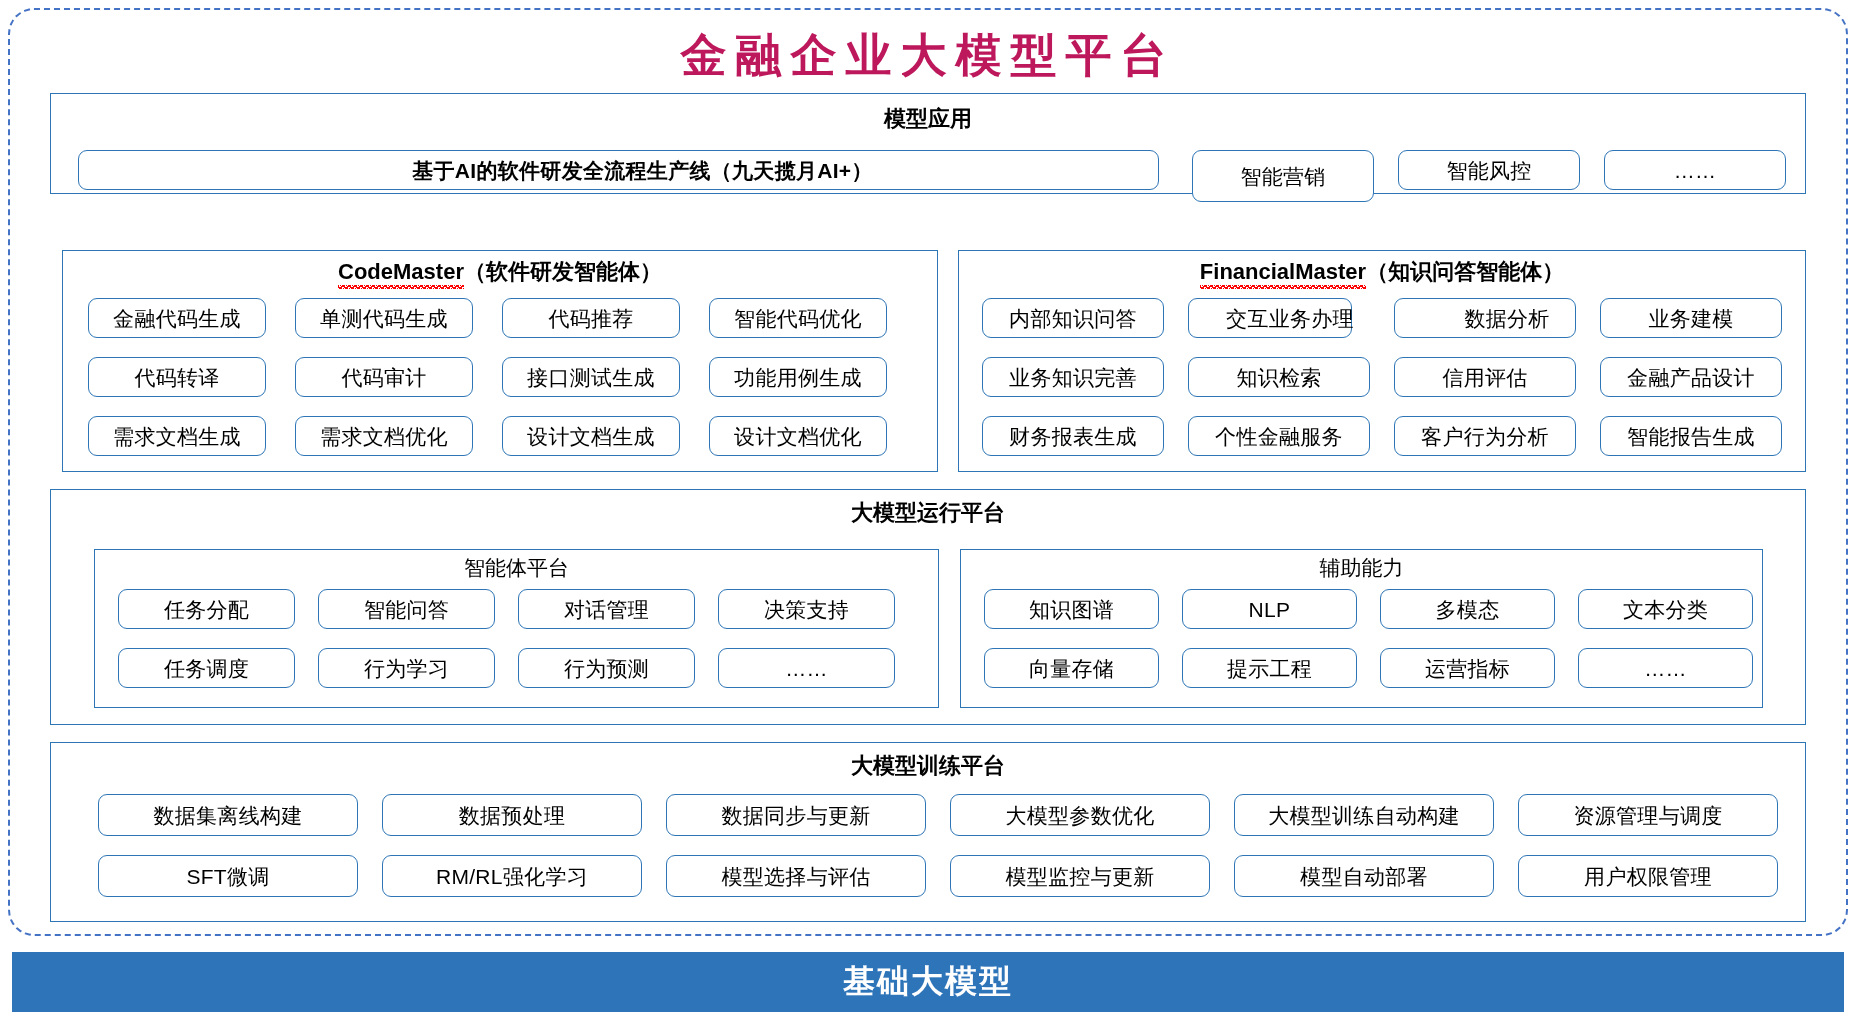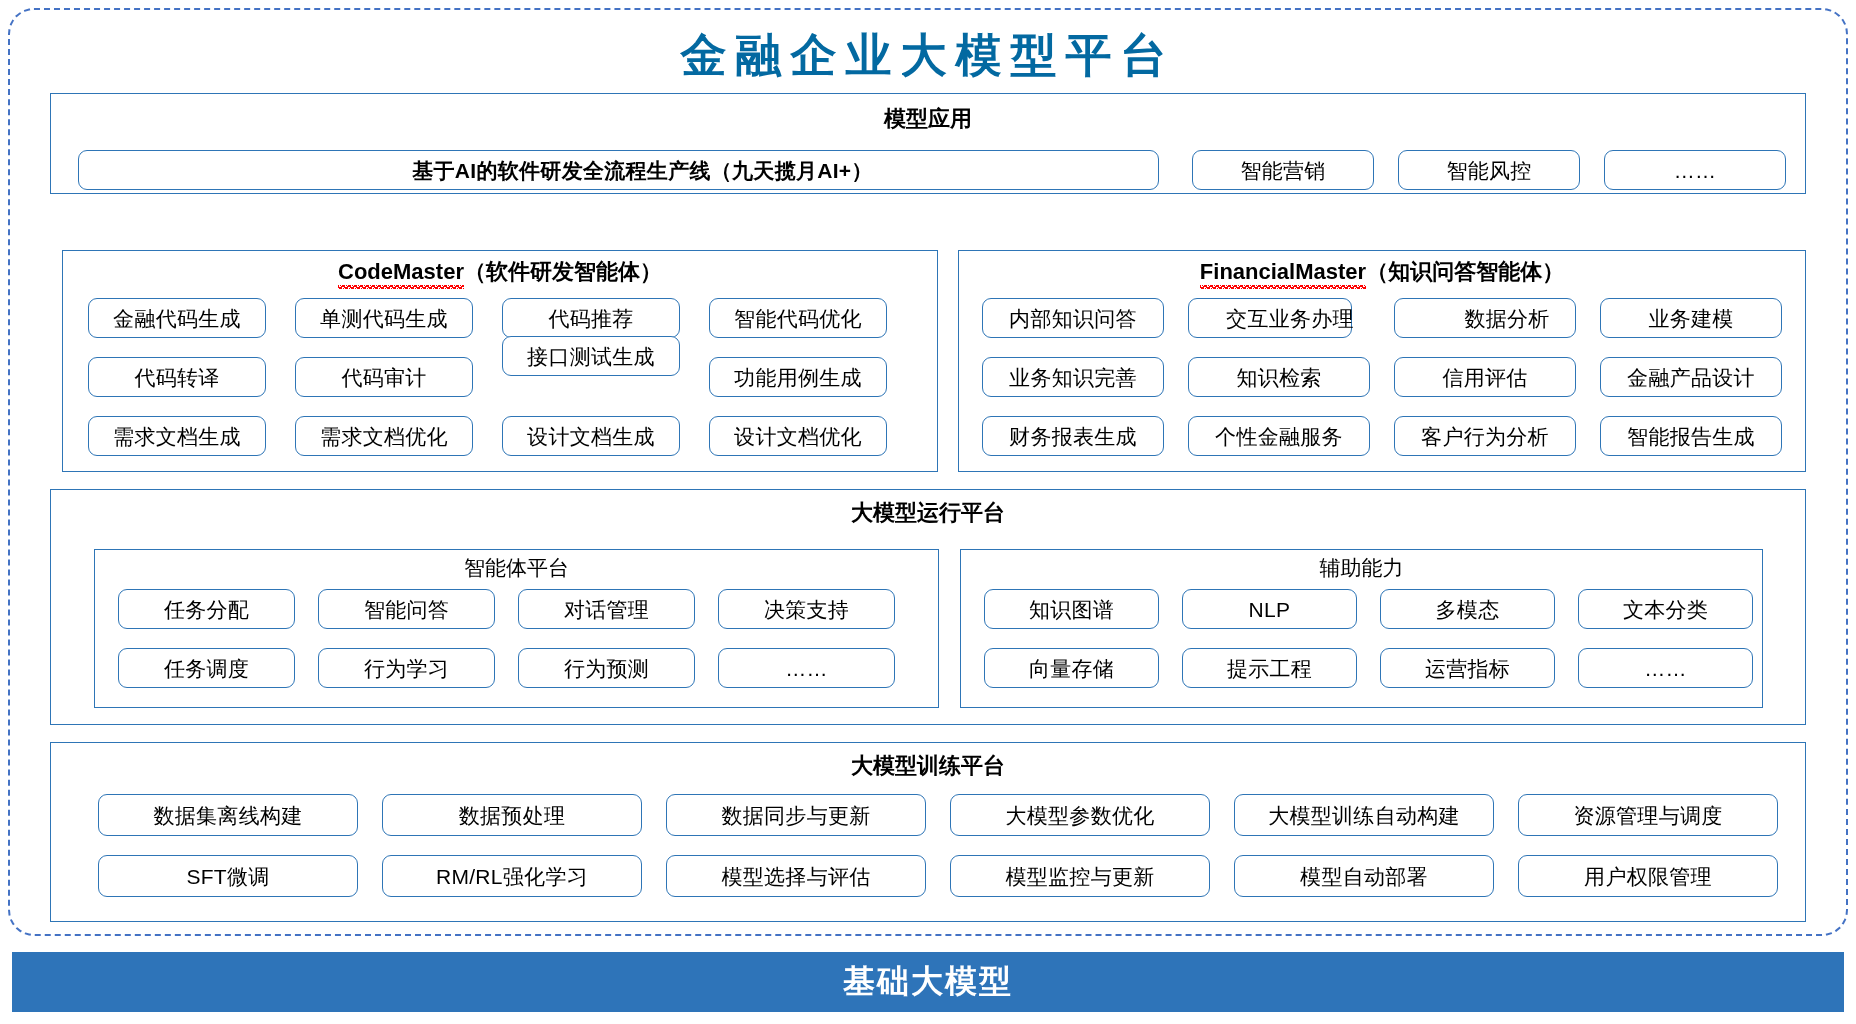--- a/index.html
+++ b/index.html
@@ -34,21 +34,21 @@
   .main-title {
     position: absolute;
     left: 0;
     top: 26px;
     width: 1856px;
     text-align: center;
     font-family: "Liberation Serif", "DejaVu Serif", serif;
     font-weight: 700;
     font-size: 46px;
     letter-spacing: 9px;
-    color: #0369a1;
+    color: #be185d;
     line-height: 60px;
     white-space: nowrap;
   }
 
   
   .panel {
     position: absolute;
     border: 1.6px solid #2E75B6;
     background: #ffffff;
   }
@@ -127,40 +127,40 @@
   <div class="outer-frame"></div>
 
   <div class="main-title">金融企业大模型平台</div>
 
   <div class="panel" style="left:50px; top:93px; width:1756px; height:101px;">
     <div class="panel-title" style="margin-top:10px;">模型应用</div>
   </div>
 
   <div class="chip bold" style="left:78px; top:150px; width:1081px; height:40px;padding-left:48px;">基于AI的软件研发全流程生产线（九天揽月AI+）</div>
 
-  <div class="chip" style="left:1192px; top:150px; width:182px; height:40px;">智能营销</div>
+  <div class="chip" style="left:1192px; top:150px; width:182px; height:52px;">智能营销</div>
 
   <div class="chip" style="left:1398px; top:150px; width:182px; height:40px;">智能风控</div>
 
   <div class="chip" style="left:1604px; top:150px; width:182px; height:40px;">……</div>
 
   <div class="panel" style="left:62px; top:250px; width:876px; height:222px;">
     <div class="panel-title" style="margin-top:6px;">
       <span class="squiggle">CodeMaster</span><span>（软件研发智能体）</span>
     </div>
   </div>
 
   <div class="chip" style="left:88px;  top:298px; width:178px; height:40px;">金融代码生成</div>
   <div class="chip" style="left:295px; top:298px; width:178px; height:40px;">单测代码生成</div>
   <div class="chip" style="left:502px; top:298px; width:178px; height:40px;">代码推荐</div>
   <div class="chip" style="left:709px; top:298px; width:178px; height:40px;">智能代码优化</div>
 
   <div class="chip" style="left:88px;  top:357px; width:178px; height:40px;">代码转译</div>
   <div class="chip" style="left:295px; top:357px; width:178px; height:40px;">代码审计</div>
-  <div class="chip" style="left:502px; top:336px; width:178px; height:40px;">接口测试生成</div>
+  <div class="chip" style="left:502px; top:357px; width:178px; height:40px;">接口测试生成</div>
   <div class="chip" style="left:709px; top:357px; width:178px; height:40px;">功能用例生成</div>
 
   <div class="chip" style="left:88px;  top:416px; width:178px; height:40px;">需求文档生成</div>
   <div class="chip" style="left:295px; top:416px; width:178px; height:40px;">需求文档优化</div>
   <div class="chip" style="left:502px; top:416px; width:178px; height:40px;">设计文档生成</div>
   <div class="chip" style="left:709px; top:416px; width:178px; height:40px;">设计文档优化</div>
 
   <div class="panel" style="left:958px; top:250px; width:848px; height:222px;">
     <div class="panel-title" style="margin-top:6px;">
       <span class="squiggle">FinancialMaster</span><span>（知识问答智能体）</span>

